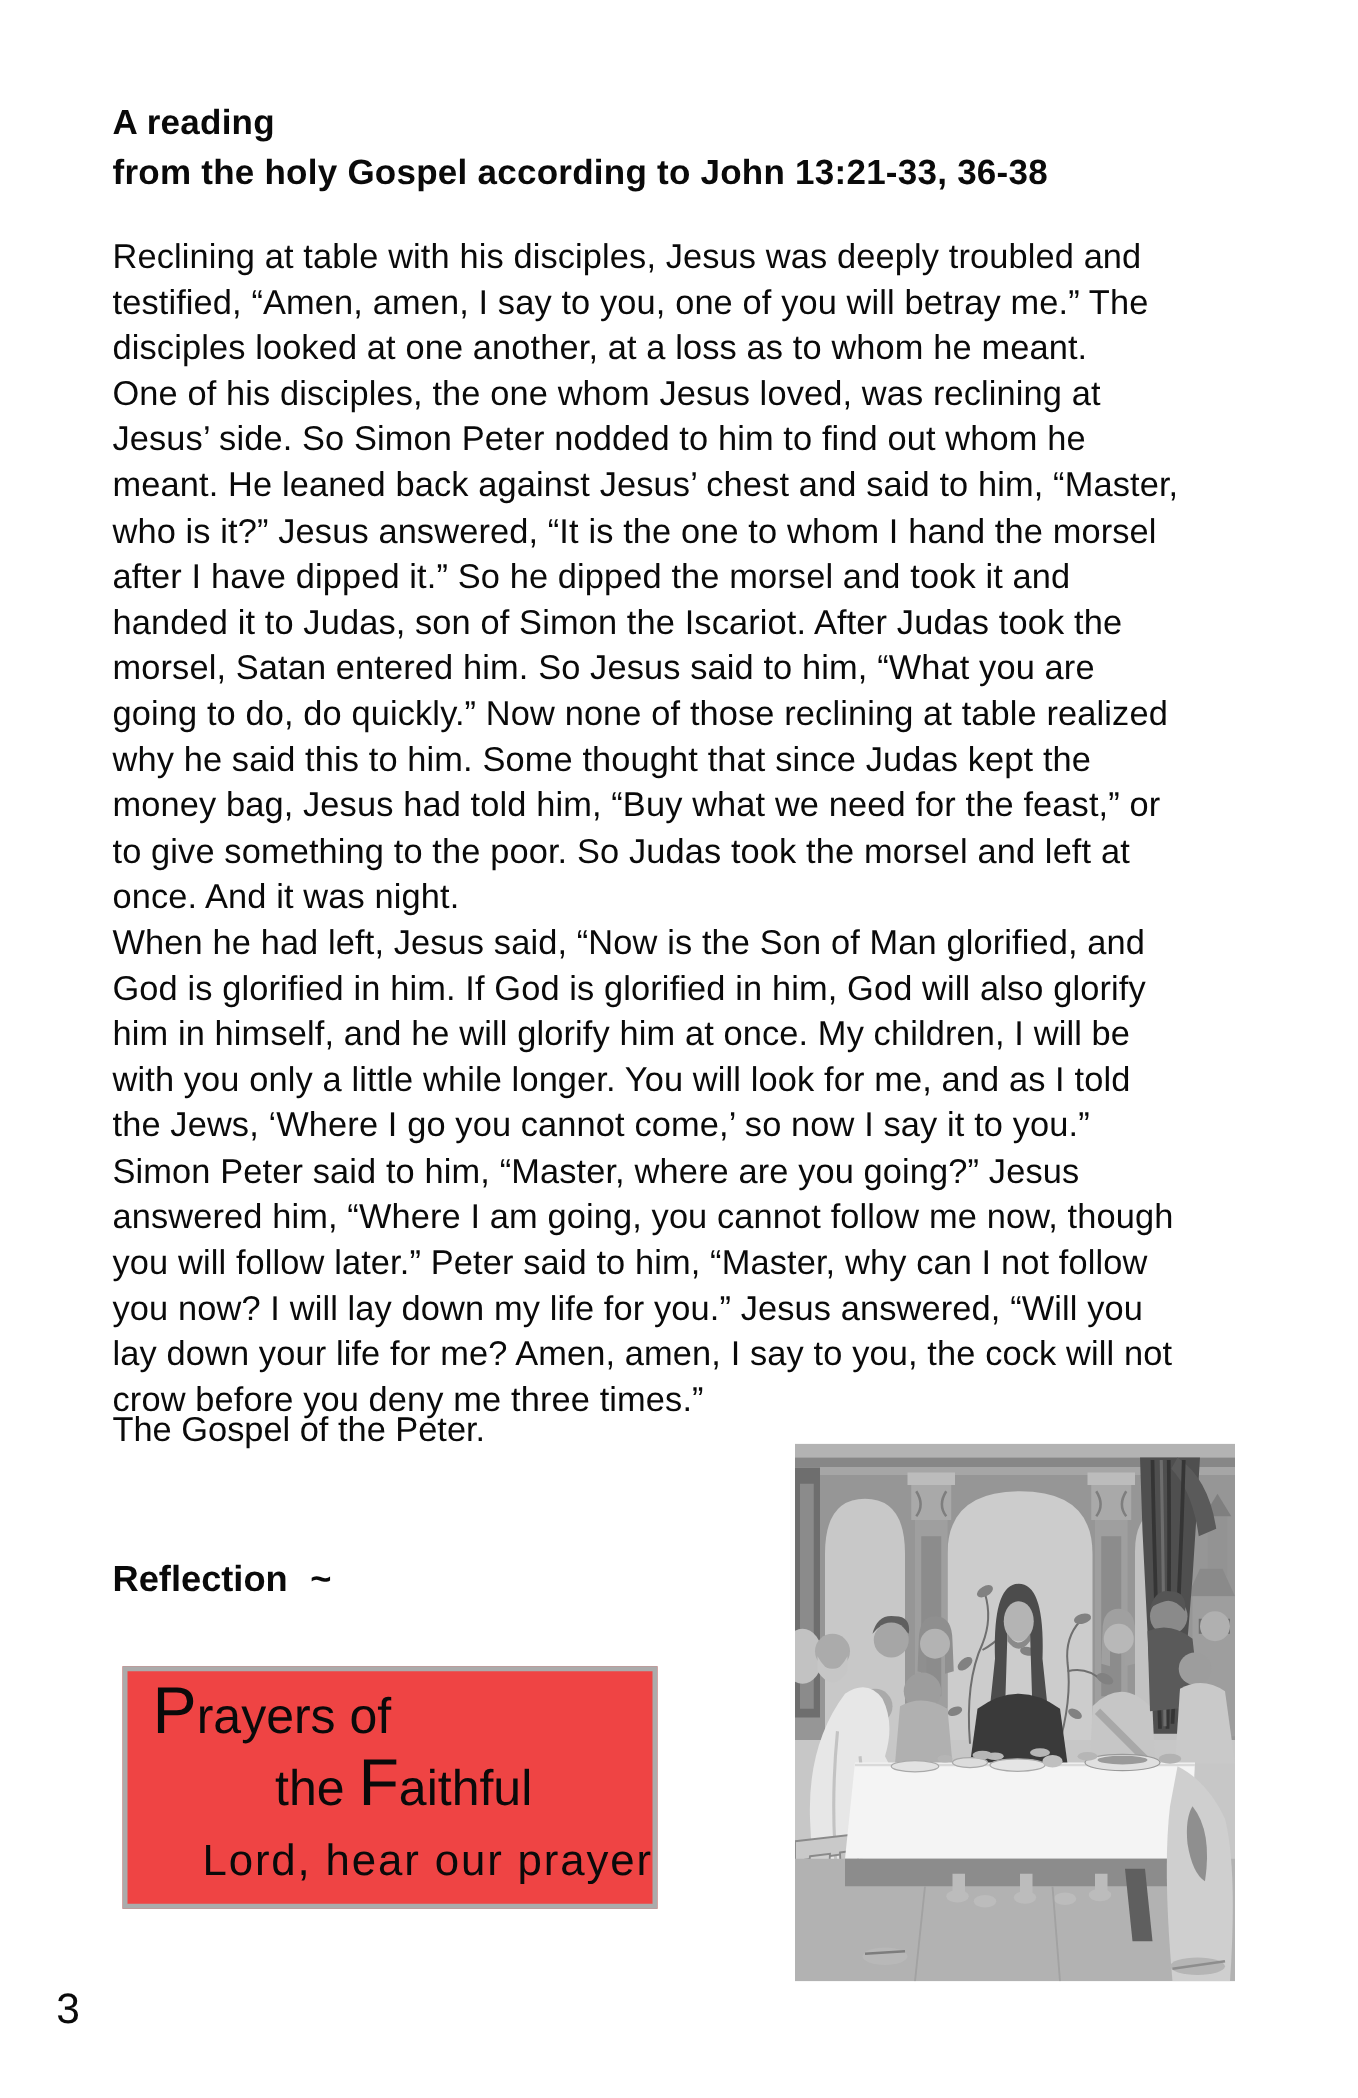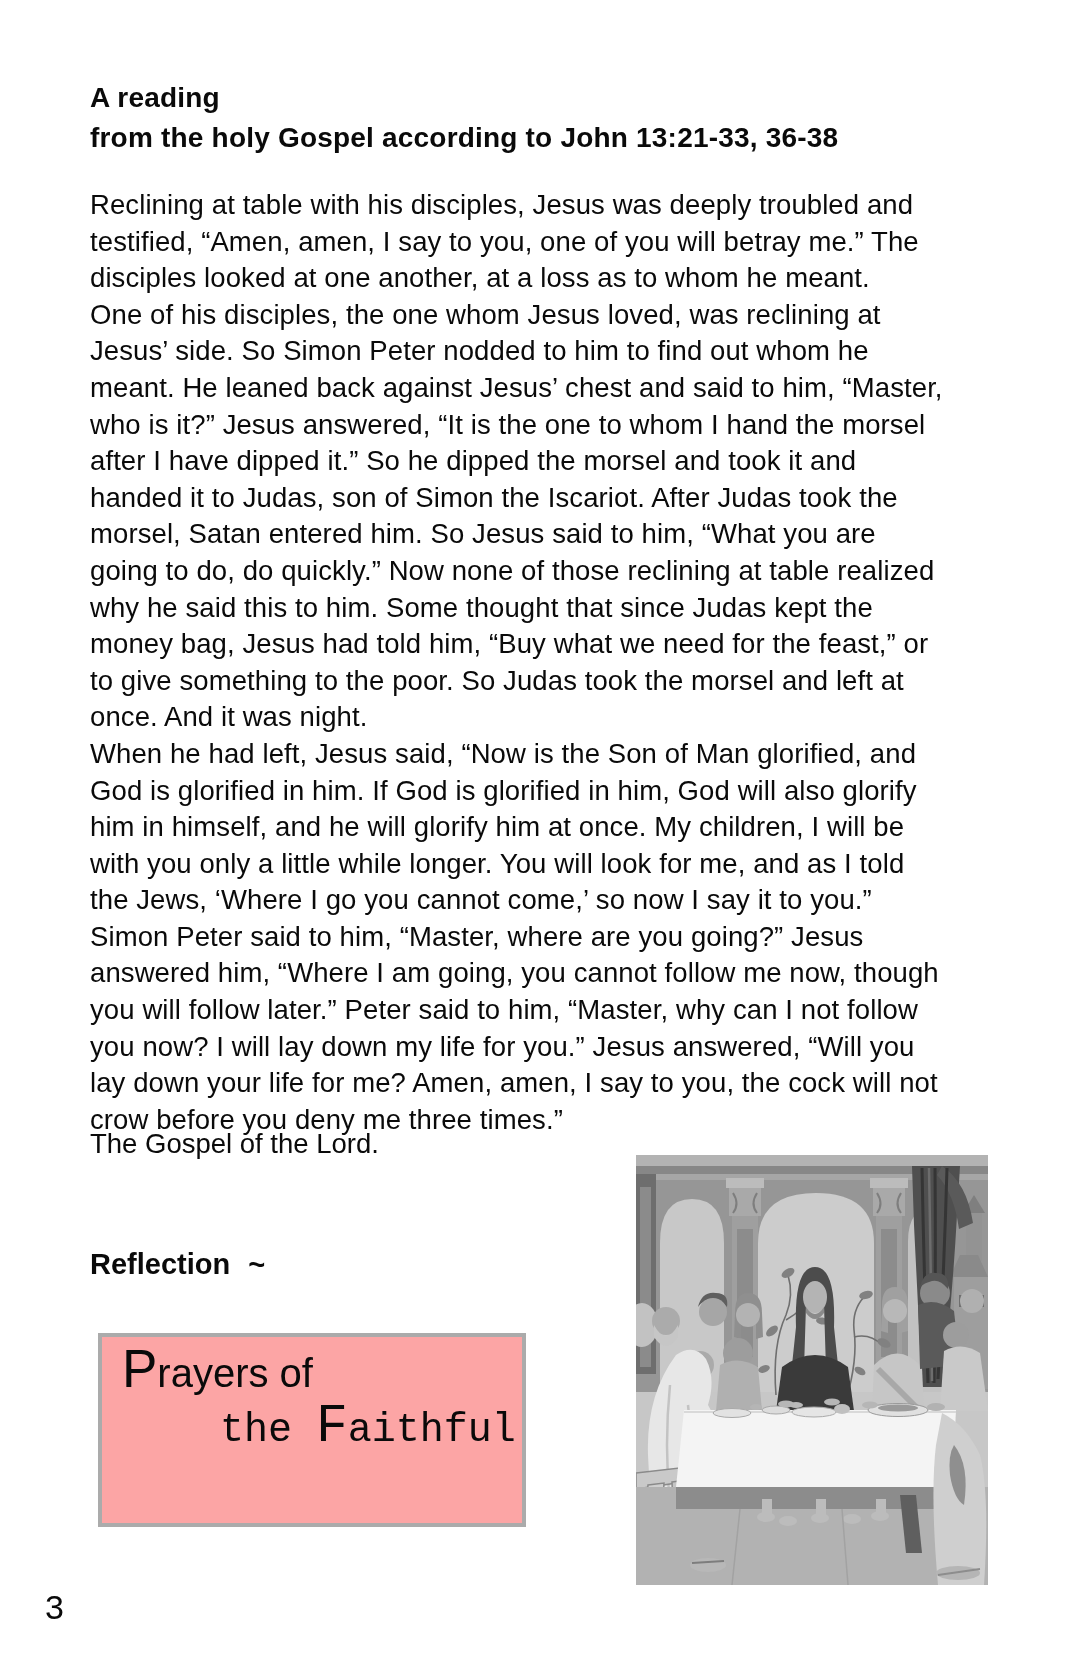--- a/index.html
+++ b/index.html
@@ -29,25 +29,25 @@
   .reflection-heading{
     position:absolute;left:90px;top:1236px;
     font-size:29px;font-weight:bold;margin-top:12px;
   }
   .reflection-heading .tilde{margin-left:18px;}
   .prayers-box{
     position:absolute;left:98px;top:1333px;
     width:428px;height:194px;
     box-sizing:border-box;
     border:4px solid #ababab;
-    background:#fca5a5;
+    background:#ef4444;
   }
   .prayers-line{position:absolute;white-space:nowrap;}
   .p-line1{left:20px;top:0px;font-size:40px;line-height:64px;}
-  .p-line2{left:118px;top:58px;font-size:40px;line-height:64px;font-family:Liberation Mono, monospace;}
+  .p-line2{left:118px;top:58px;font-size:40px;line-height:64px;}
   .p-line3{left:60px;top:128px;font-size:35px;line-height:48px;letter-spacing:1.5px;}
   .cap{font-size:53px;}
   .page-number{
     position:absolute;left:45px;top:1588px;
     font-size:34px;
   }
   .painting{
     position:absolute;left:636px;top:1155px;
     width:352px;height:430px;
   }
@@ -81,29 +81,30 @@
 him in himself, and he will glorify him at once. My children, I will be
 with you only a little while longer. You will look for me, and as I told
 the Jews, ‘Where I go you cannot come,’ so now I say it to you.”
 Simon Peter said to him, “Master, where are you going?” Jesus
 answered him, “Where I am going, you cannot follow me now, though
 you will follow later.” Peter said to him, “Master, why can I not follow
 you now? I will lay down my life for you.” Jesus answered, “Will you
 lay down your life for me? Amen, amen, I say to you, the cock will not
 crow before you deny me three times.”</div>
 
-  <div class="gospel-conclusion">The Gospel of the Lord.</div>
+  <div class="gospel-conclusion">The Gospel of the Peter.</div>
 
   <div class="reflection-heading">
     <span>Reflection</span><span class="tilde">~</span>
   </div>
 
   <div class="prayers-box">
     <div class="prayers-line p-line1"><span class="cap">P</span><span>rayers of</span></div>
     <div class="prayers-line p-line2"><span>the </span><span class="cap">F</span><span>aithful</span></div>
+    <div class="prayers-line p-line3">Lord, hear our prayer</div>
   </div>
 
   <div class="painting">
     <svg viewBox="0 0 352 430" xmlns="http://www.w3.org/2000/svg">
 
       <rect width="352" height="430" fill="#c7c7c7"></rect>
 
       <rect x="0" y="22" width="352" height="215" fill="#969696"></rect>
 
       <path d="M24 237 L24 88 Q24 44 56 44 Q88 44 88 88 L88 237 Z" fill="#c8c8c8"></path>

